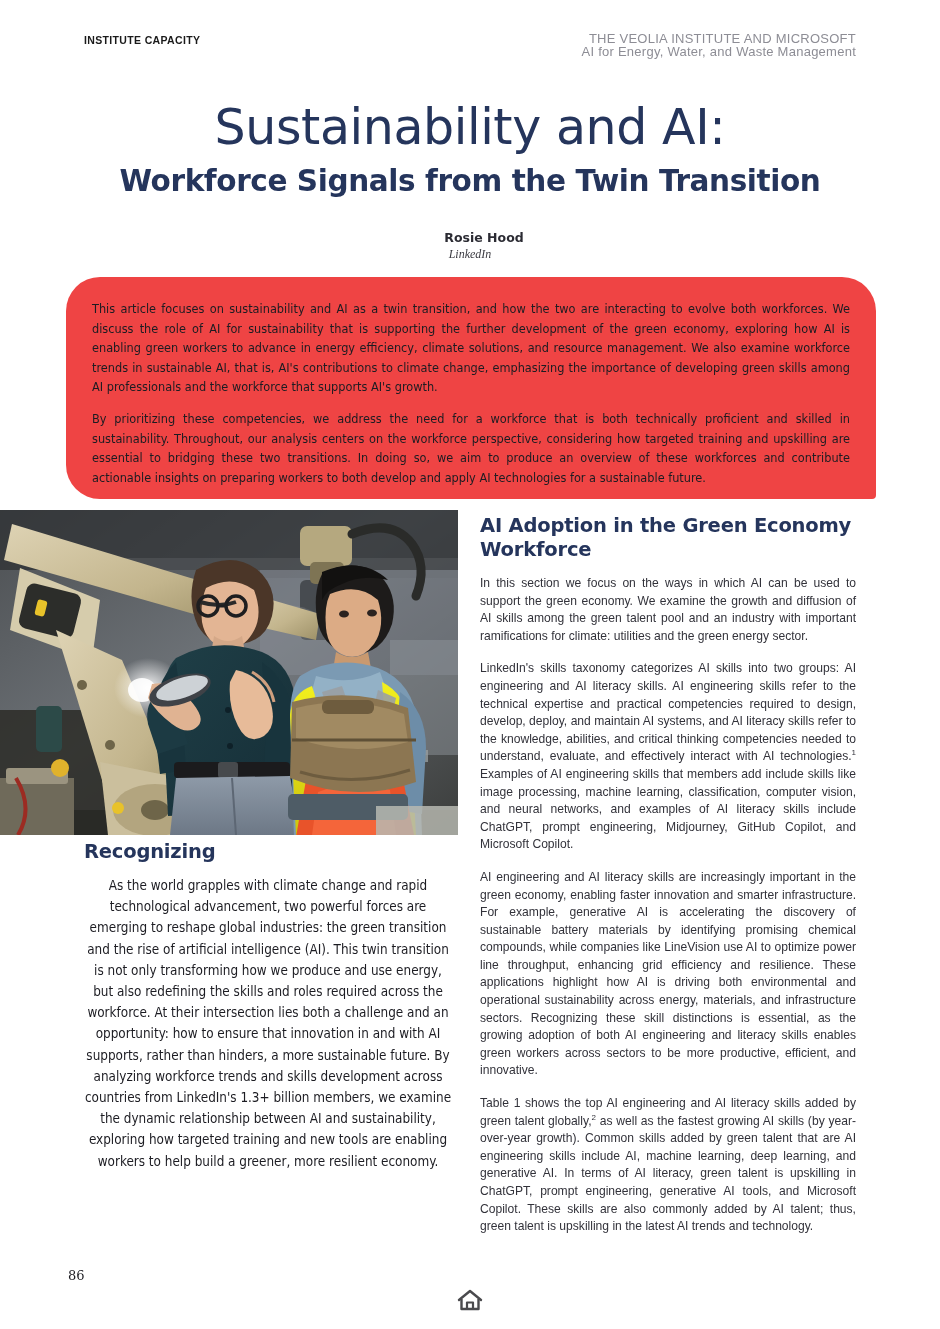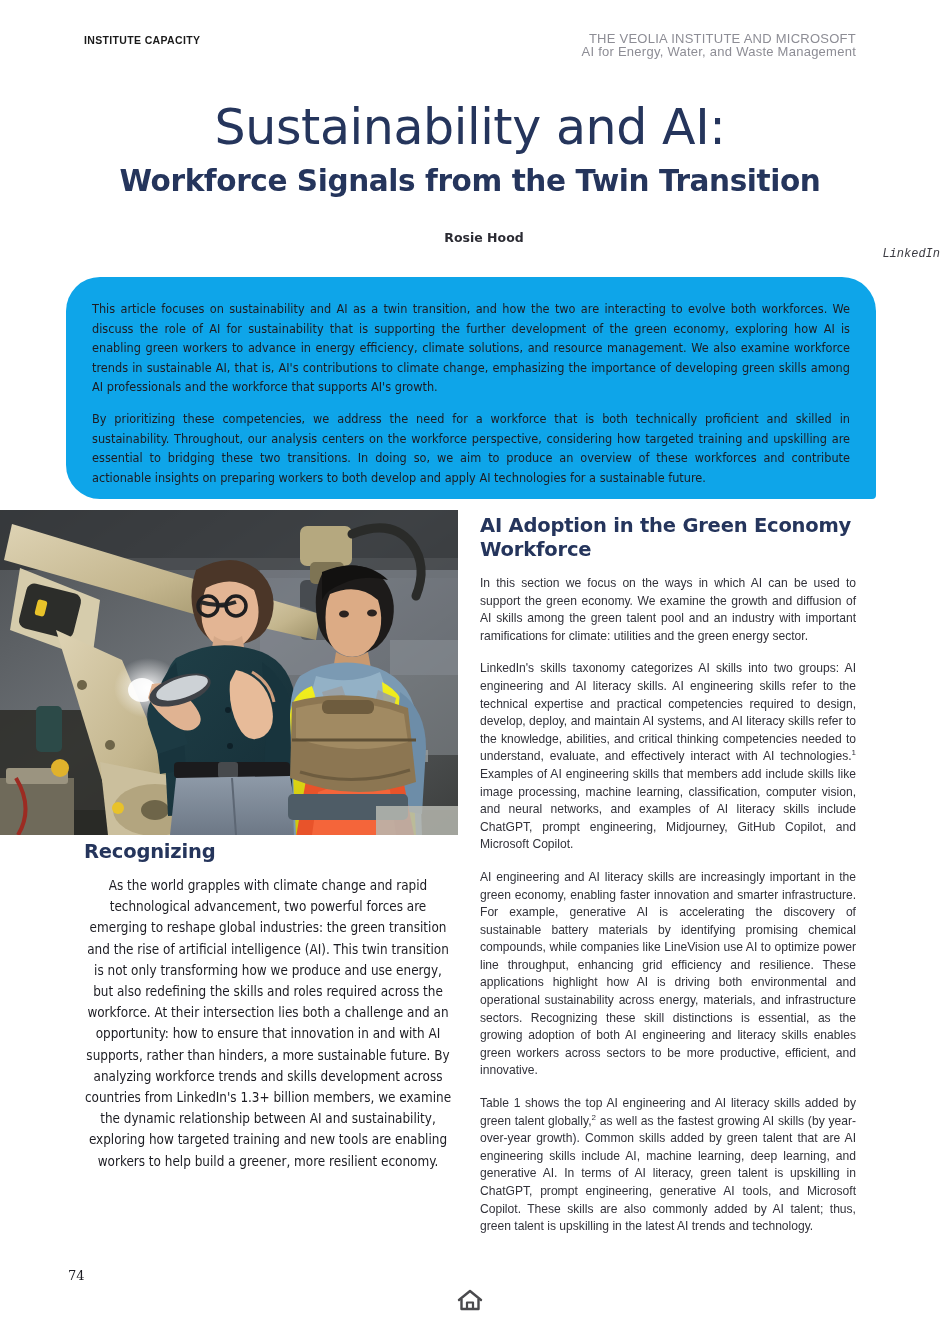--- a/index.html
+++ b/index.html
@@ -76,35 +76,35 @@
     font-size: 12.5px;
     font-weight: bold;
     color: #2b2b33;
     font-family: "DejaVu Sans", sans-serif;
     margin-left: 28px;
   }
   .author-affil {
     position: absolute;
     left: 0; right: 0;
     top: 247px;
-    text-align: right;
+    text-align: center;
     font-size: 12px;
     font-style: italic;
     color: #3b3b42;
-    font-family: Liberation Mono, monospace;
+    font-family: Liberation Serif, serif;
   }
 
   
   .abstract-box {
     position: absolute;
     left: 66px;
     top: 277px;
     width: 810px;
     height: 222px;
-    background: #0ea5e9;
+    background: #ef4444;
     border-radius: 34px 34px 4px 34px;
     box-sizing: border-box;
     padding: 22px 26px 17px 26px;
   }
   .abstract-box p {
     margin: 0 0 12px 0;
     font-family: "DejaVu Sans Condensed", "Liberation Sans Narrow", "Liberation Sans", sans-serif;
     font-size: 12.6px;
     line-height: 19.6px;
     color: #1c1c22;
@@ -346,21 +346,21 @@
 
     <p>In this section we focus on the ways in which AI can be used to support the green economy. We examine the growth and diffusion of AI skills among the green talent pool and an industry with important ramifications for climate: utilities and the green energy sector.</p>
 
     <p><span>LinkedIn's skills taxonomy categorizes AI skills into two groups: AI engineering and AI literacy skills. AI engineering skills refer to the technical expertise and practical competencies required to design, develop, deploy, and maintain AI systems, and AI literacy skills refer to the knowledge, abilities, and critical thinking competencies needed to understand, evaluate, and effectively interact with AI technologies.</span><sup>1</sup><span> Examples of AI engineering skills that members add include skills like image processing, machine learning, classification, computer vision, and neural networks, and examples of AI literacy skills include ChatGPT, prompt engineering, Midjourney, GitHub Copilot, and Microsoft Copilot.</span></p>
 
     <p>AI engineering and AI literacy skills are increasingly important in the green economy, enabling faster innovation and smarter infrastructure. For example, generative AI is accelerating the discovery of sustainable battery materials by identifying promising chemical compounds, while companies like LineVision use AI to optimize power line throughput, enhancing grid efficiency and resilience. These applications highlight how AI is driving both environmental and operational sustainability across energy, materials, and infrastructure sectors. Recognizing these skill distinctions is essential, as the growing adoption of both AI engineering and literacy skills enables green workers across sectors to be more productive, efficient, and innovative.</p>
 
     <p><span>Table 1 shows the top AI engineering and AI literacy skills added by green talent globally,</span><sup>2</sup><span> as well as the fastest growing AI skills (by year-over-year growth). Common skills added by green talent that are AI engineering skills include AI, machine learning, deep learning, and generative AI. In terms of AI literacy, green talent is upskilling in ChatGPT, prompt engineering, generative AI tools, and Microsoft Copilot. These skills are also commonly added by AI talent; thus, green talent is upskilling in the latest AI trends and technology.</span></p>
   </div>
 
-  <div class="page-number">74</div>
+  <div class="page-number">86</div>
 
   <div class="home-icon">
     <svg width="26" height="24" viewBox="0 0 26 24" xmlns="http://www.w3.org/2000/svg">
       <path d="M 2 12 L 13 3 L 24 12" fill="none" stroke="#4a4a4d" stroke-width="2.4" stroke-linecap="round" stroke-linejoin="round"></path>
       <path d="M 4.5 11 L 4.5 21 L 21.5 21 L 21.5 11" fill="none" stroke="#4a4a4d" stroke-width="2.4" stroke-linejoin="round"></path>
       <path d="M 10 21 L 10 14.5 L 16 14.5 L 16 21" fill="none" stroke="#4a4a4d" stroke-width="2.2" stroke-linejoin="round"></path>
     </svg>
   </div>
 
 </div>

